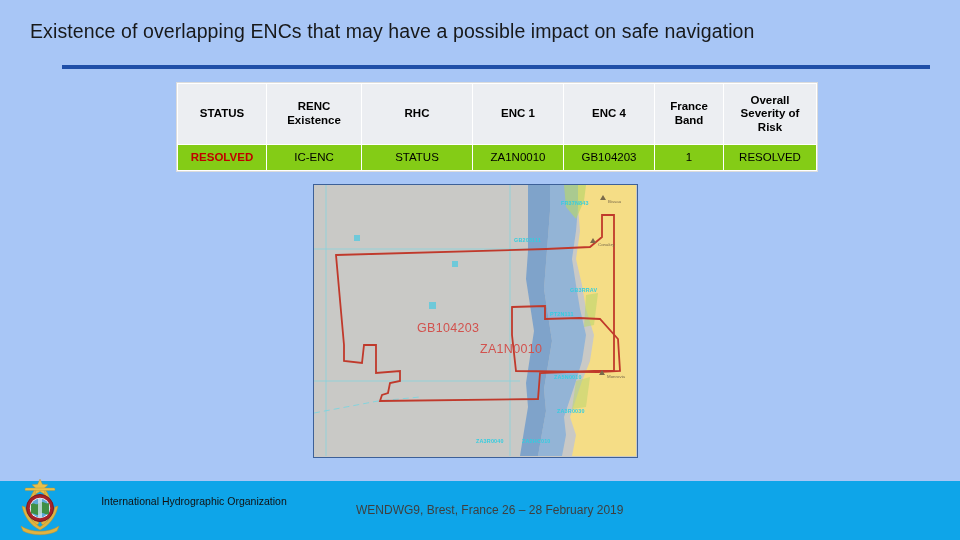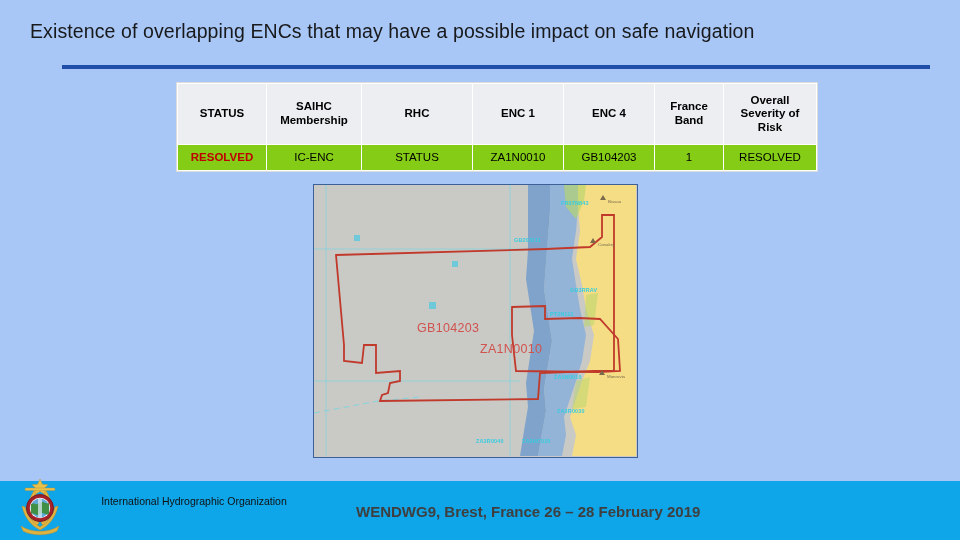--- a/index.html
+++ b/index.html
@@ -141,39 +141,38 @@
     text-align: center;
     color: #111111;
     line-height: 1.35;
   }
   #org-en { font-size: 10.5px; }
   #org-fr { font-size: 10.5px; font-style: italic; }
   #event-line {
     position: absolute;
     left: 356px;
     top: 22px;
-    font-size: 15px;
+    font-size: 12px;
     color: #3f3f3f;
     white-space: nowrap;
-    font-weight: bold;
   }
 </style>
 </head>
 <body>
 
 <div id="slide">
 
   <div id="title">Existence of overlapping ENCs that may have a possible impact on safe navigation</div>
   <div id="title-rule"></div>
 
   <table id="risk-table">
     <thead>
       <tr>
         <th class="c-status">STATUS</th>
-        <th class="c-renc">SAIHC Membership</th>
+        <th class="c-renc">RENC Existence</th>
         <th class="c-rhc">RHC</th>
         <th class="c-enc1">ENC 1</th>
         <th class="c-enc2">ENC 4</th>
         <th class="c-usage">France Band</th>
         <th class="c-overall">Overall Severity of Risk</th>
       </tr>
     </thead>
     <tbody>
       <tr>
         <td class="status-cell">RESOLVED</td>

